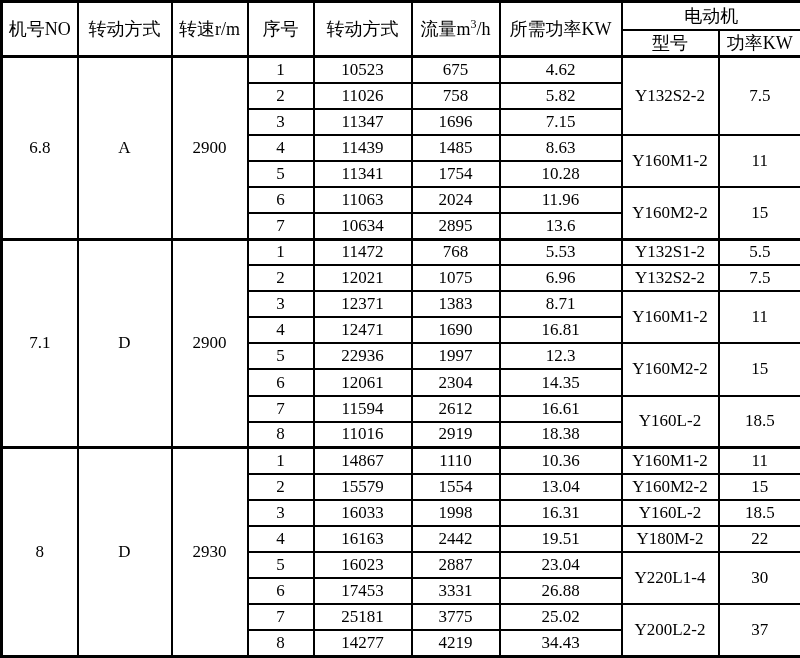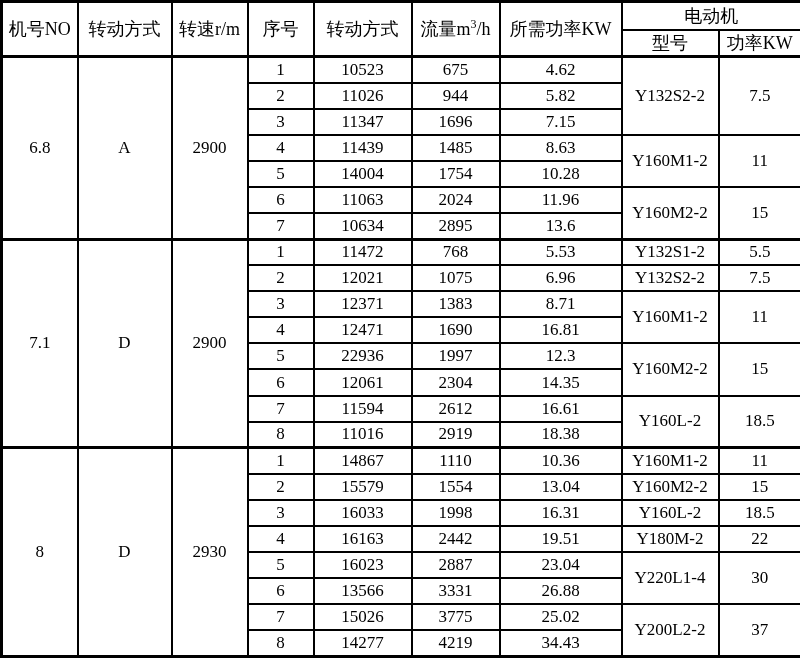--- a/index.html
+++ b/index.html
@@ -89,40 +89,40 @@
       <td>1</td>
       <td>10523</td>
       <td>675</td>
       <td>4.62</td>
       <td rowspan="3">Y132S2-2</td>
       <td rowspan="3">7.5</td>
     </tr>
     <tr>
       <td>2</td>
       <td>11026</td>
-      <td>944</td>
+      <td>758</td>
       <td>5.82</td>
     </tr>
     <tr>
       <td>3</td>
       <td>11347</td>
       <td>1696</td>
       <td>7.15</td>
     </tr>
     <tr>
       <td>4</td>
       <td>11439</td>
       <td>1485</td>
       <td>8.63</td>
       <td rowspan="2">Y160M1-2</td>
       <td rowspan="2">11</td>
     </tr>
     <tr>
       <td>5</td>
-      <td>14004</td>
+      <td>11341</td>
       <td>1754</td>
       <td>10.28</td>
     </tr>
     <tr>
       <td>6</td>
       <td>11063</td>
       <td>2024</td>
       <td>11.96</td>
       <td rowspan="2">Y160M2-2</td>
       <td rowspan="2">15</td>
@@ -238,27 +238,27 @@
     <tr>
       <td>5</td>
       <td>16023</td>
       <td>2887</td>
       <td>23.04</td>
       <td rowspan="2">Y220L1-4</td>
       <td rowspan="2">30</td>
     </tr>
     <tr>
       <td>6</td>
-      <td>13566</td>
+      <td>17453</td>
       <td>3331</td>
       <td>26.88</td>
     </tr>
     <tr>
       <td>7</td>
-      <td>15026</td>
+      <td>25181</td>
       <td>3775</td>
       <td>25.02</td>
       <td rowspan="2">Y200L2-2</td>
       <td rowspan="2">37</td>
     </tr>
     <tr>
       <td>8</td>
       <td>14277</td>
       <td>4219</td>
       <td>34.43</td>

